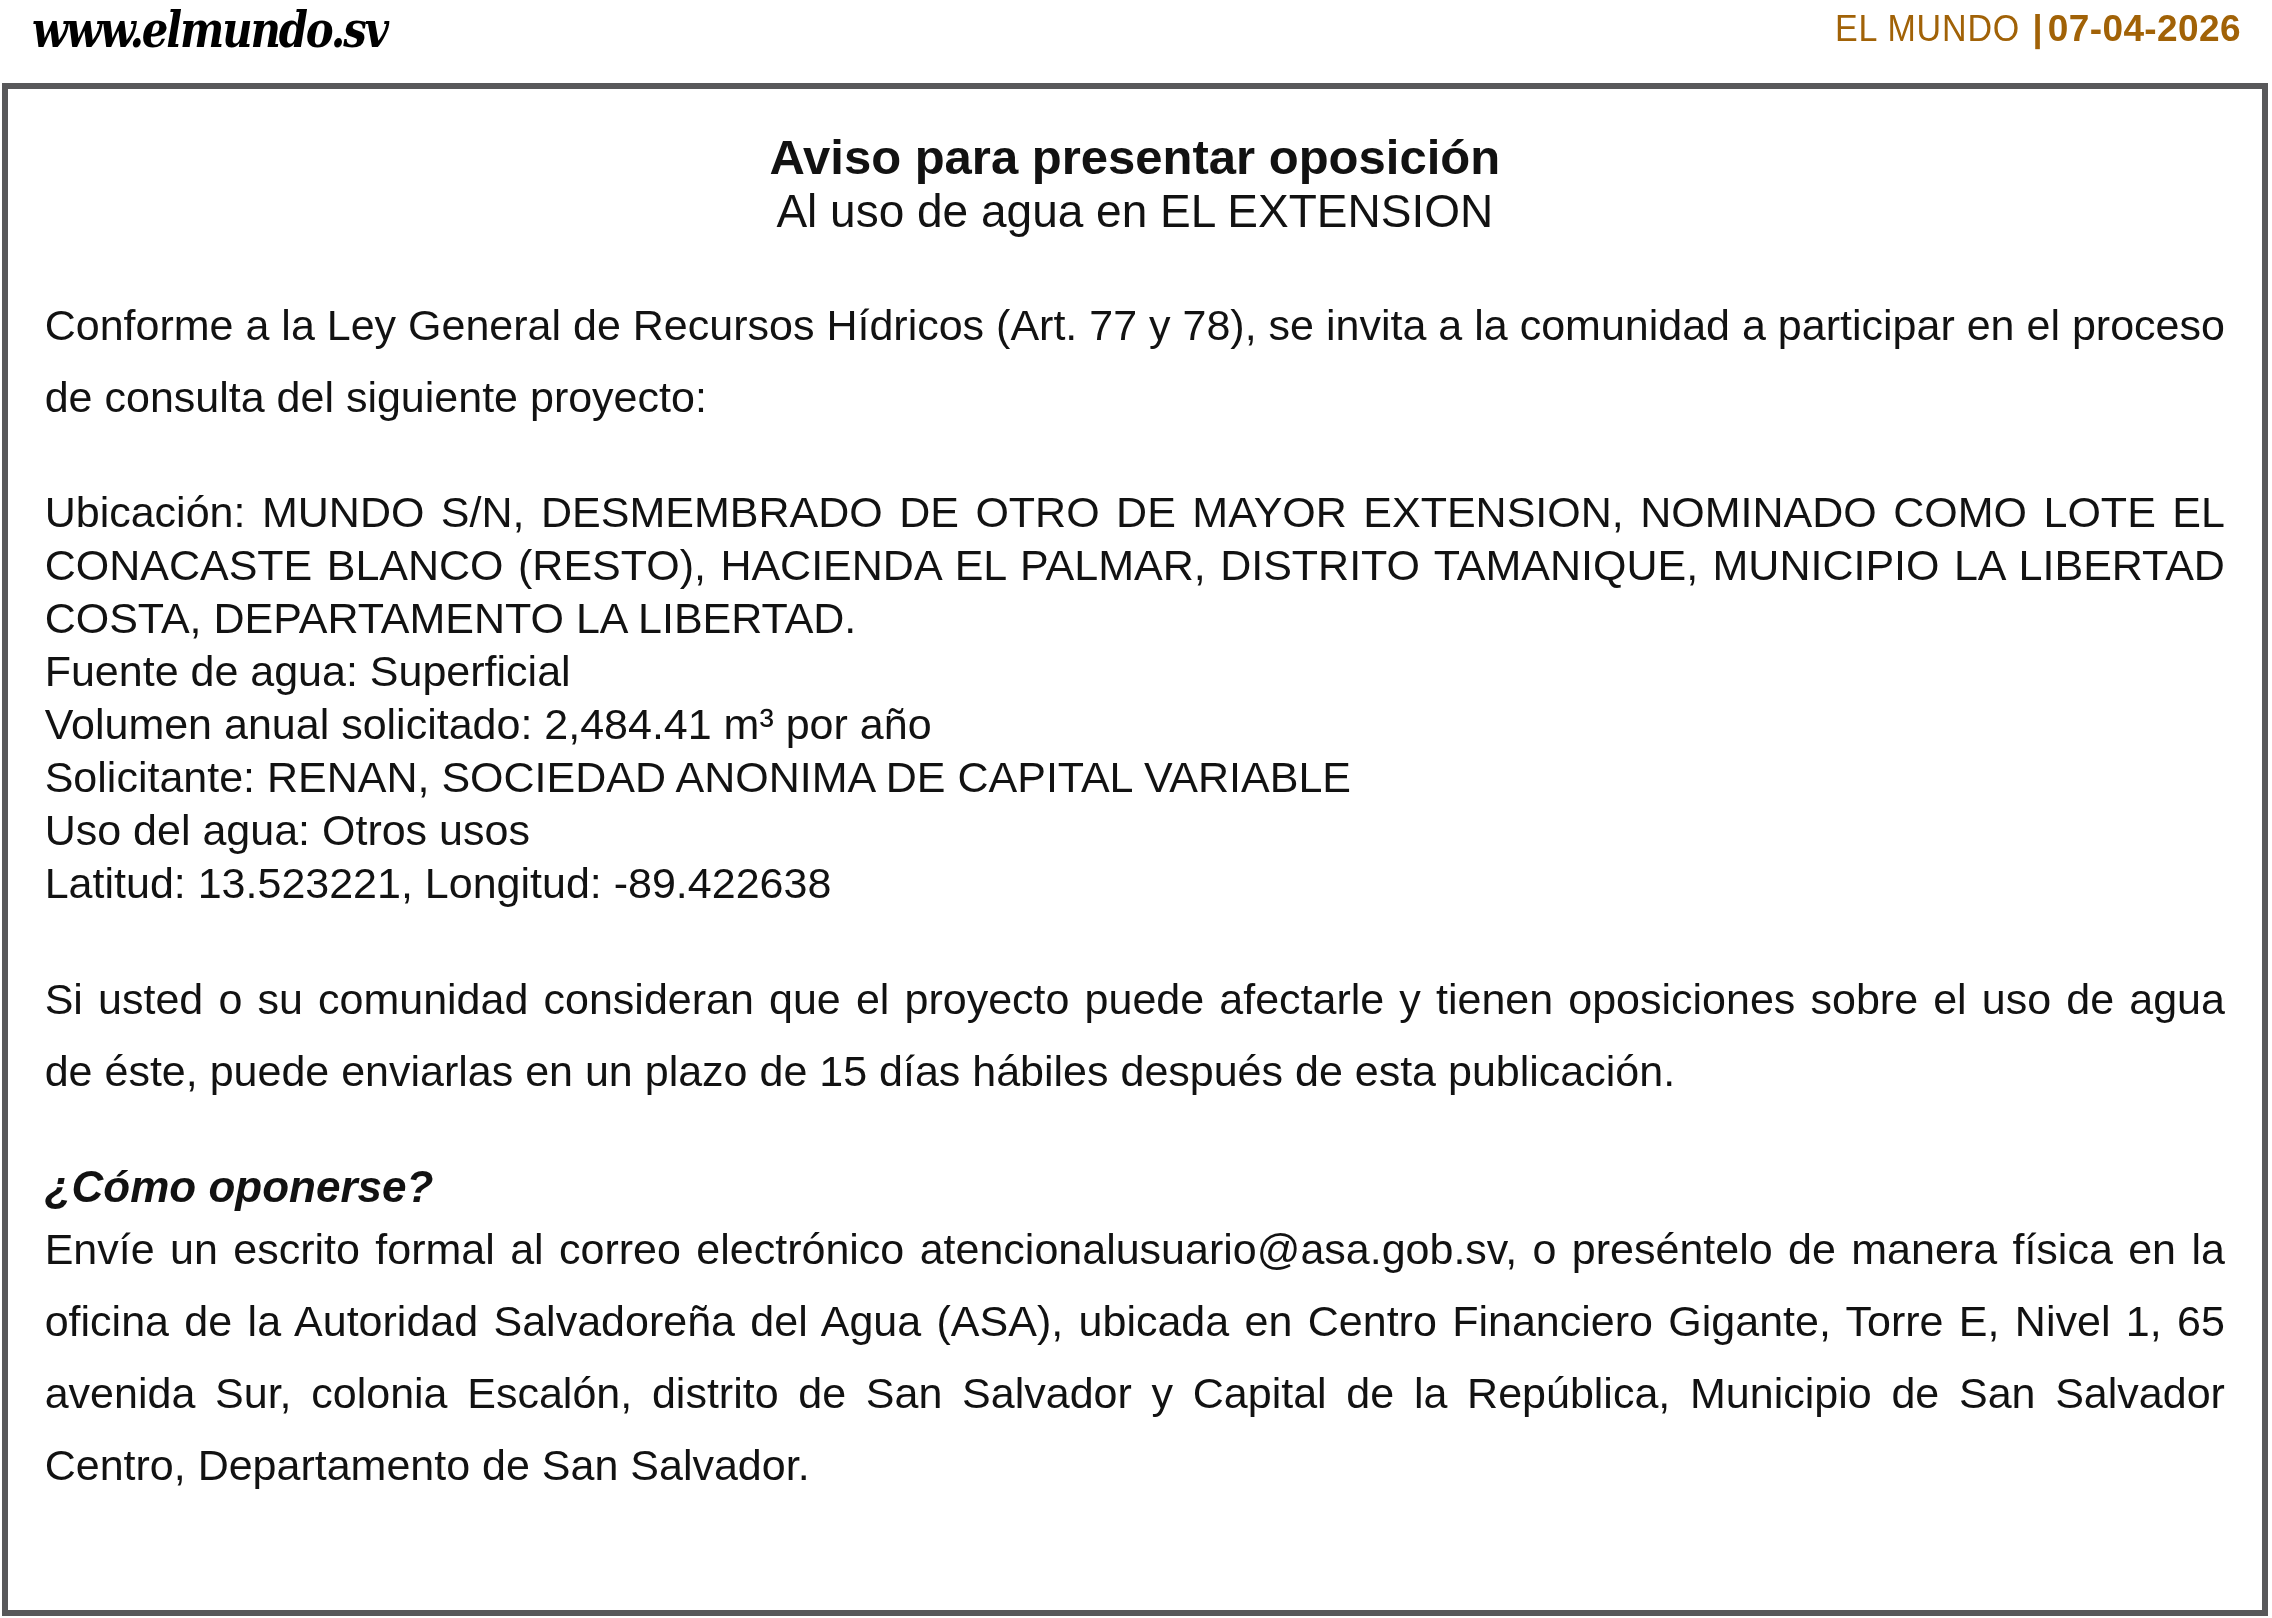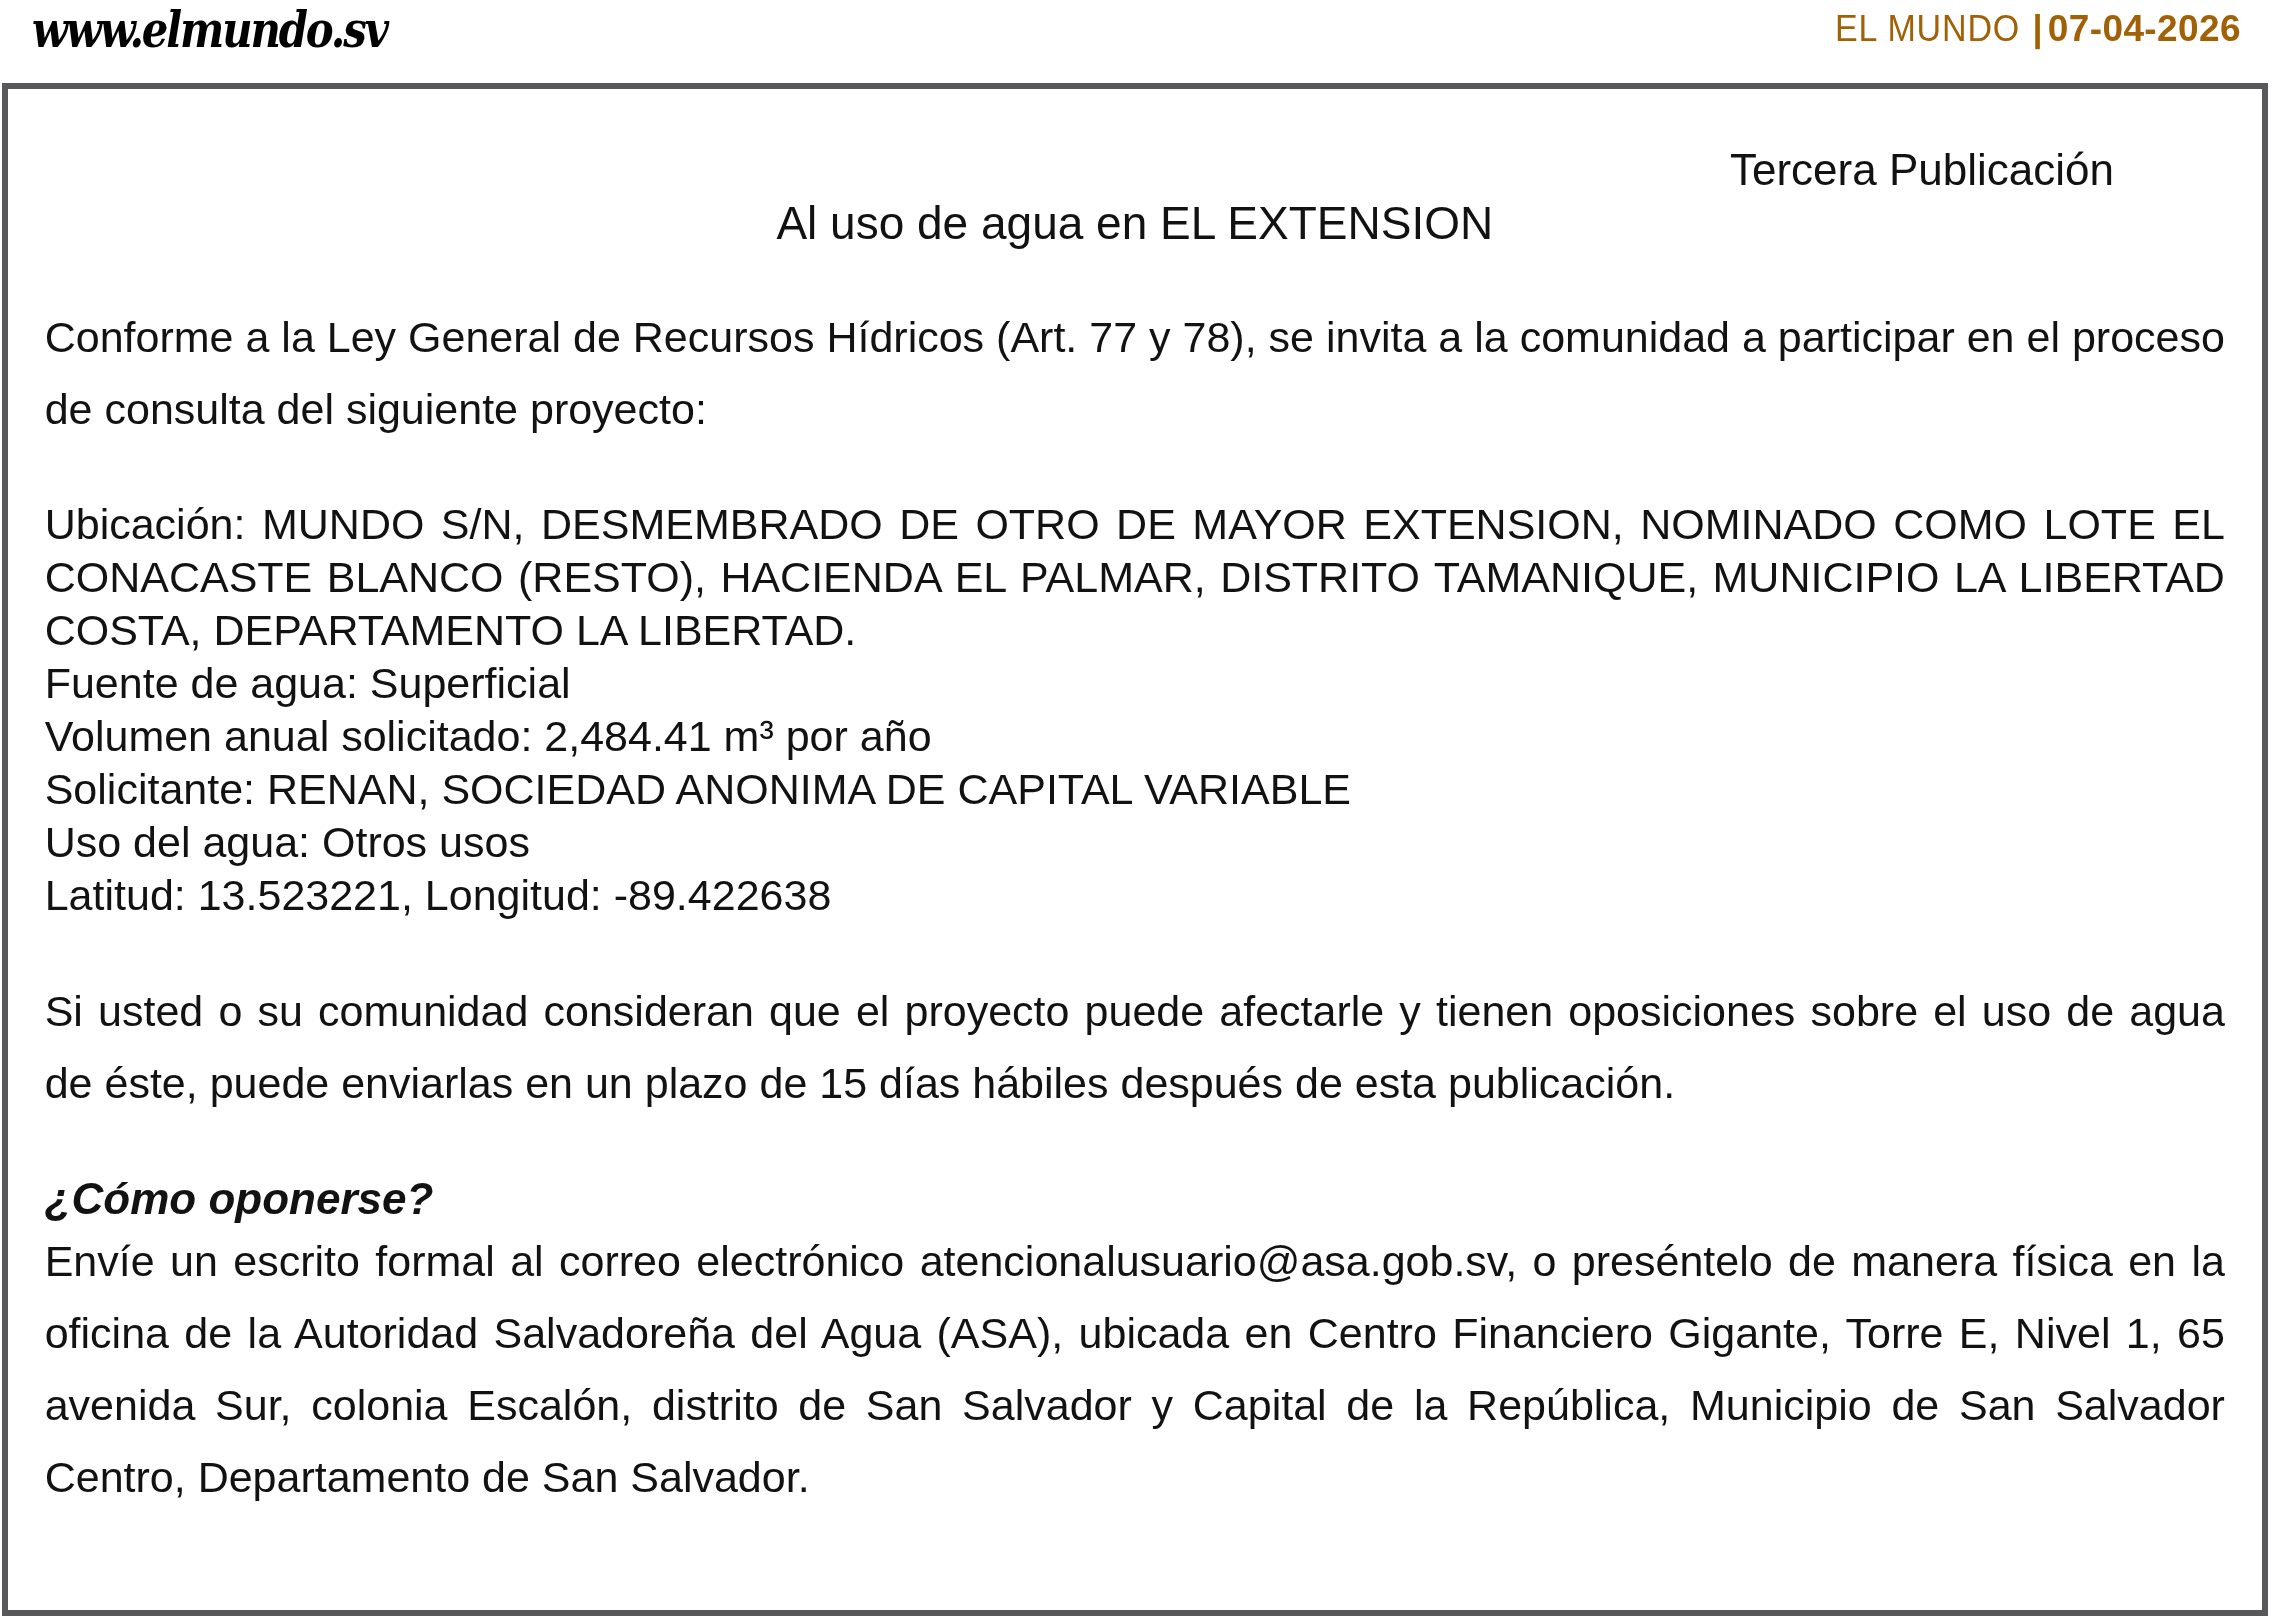--- a/index.html
+++ b/index.html
@@ -81,22 +81,22 @@
   <div class="logo">www.elmundo.sv</div>
   <div class="masthead">
     <span class="paper">EL MUNDO</span>
     <span class="sep">|</span>
     <span class="date">07-04-2026</span>
   </div>
 </div>
 
 <div class="notice-box">
 
-  <div class="tercera">Tercera Publicación</div>
 
+  <div class="title">Aviso para presentar oposición</div>
 
   <div class="subtitle">Al uso de agua en EL EXTENSION</div>
 
   <div class="para intro">Conforme a la Ley General de Recursos Hídricos (Art. 77 y 78), se invita a la comunidad a participar en el proceso de consulta del siguiente proyecto:</div>
 
   <div class="details">
     <div class="detail-line detail-wrap">Ubicación: MUNDO S/N, DESMEMBRADO DE OTRO DE MAYOR EXTENSION, NOMINADO COMO LOTE EL CONACASTE BLANCO (RESTO), HACIENDA EL PALMAR, DISTRITO TAMANIQUE, MUNICIPIO LA LIBERTAD COSTA, DEPARTAMENTO LA LIBERTAD.</div>
     <div class="detail-line">Fuente de agua: Superficial</div>
     <div class="detail-line">Volumen anual solicitado: 2,484.41 m³ por año</div>
     <div class="detail-line">Solicitante: RENAN, SOCIEDAD ANONIMA DE CAPITAL VARIABLE</div>

